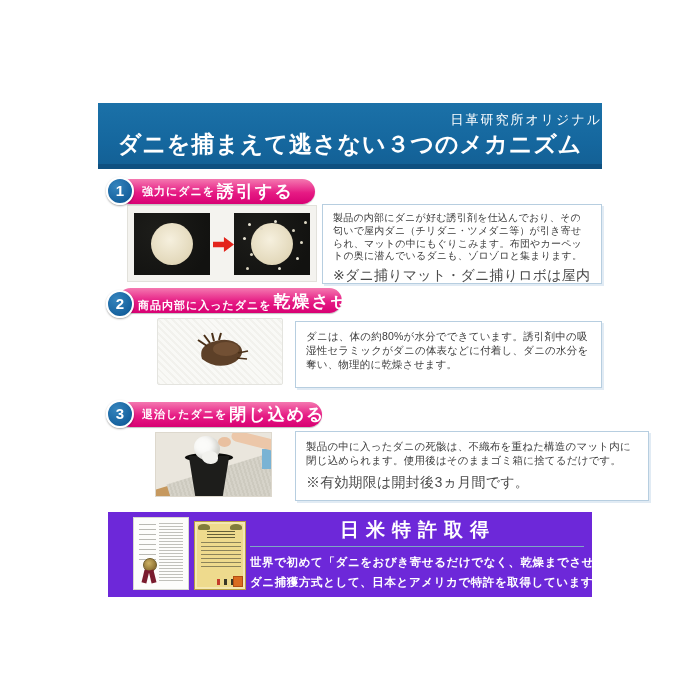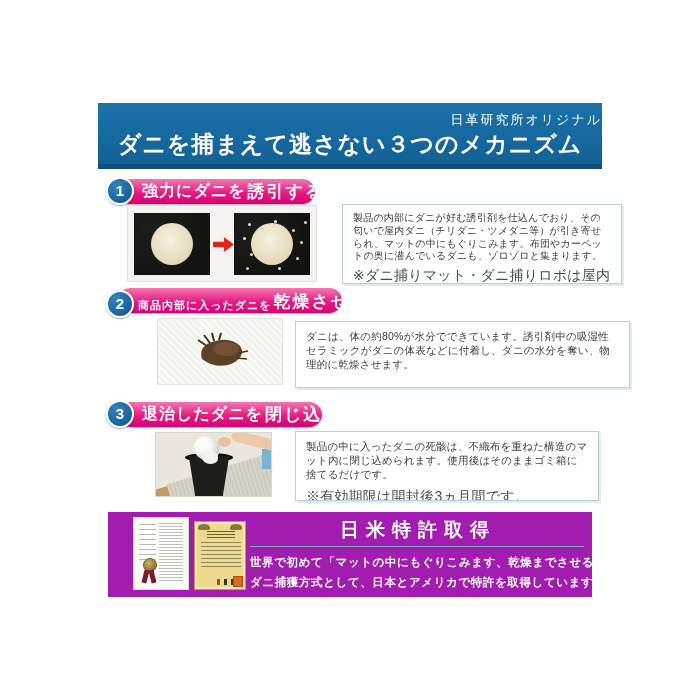--- a/index.html
+++ b/index.html
@@ -18,21 +18,21 @@
   
   .numcircle{position:absolute;width:28px;height:28px;border-radius:50%;
     background:radial-gradient(circle at 35% 30%,#3584bd,#135f9c 75%);
     border:2px solid #fff;box-sizing:border-box;z-index:3;
     color:#fff;font-size:15px;font-weight:bold;text-align:center;line-height:24px;
     box-shadow:0 1px 2px rgba(0,0,0,.35);}
   .pill{position:absolute;height:25px;border-radius:13px;z-index:2;
     background:linear-gradient(180deg,#f478b0 0%,#e61b84 55%,#d80073 100%);
     display:flex;align-items:center;box-sizing:border-box;padding-left:24px;
     box-shadow:0 1px 1px rgba(0,0,0,.25);}
-  .pill .sm{color:#fff;font-size:16px;font-weight:bold;letter-spacing:1px;white-space:nowrap;}
+  .pill .sm{color:#fff;font-size:11px;font-weight:bold;letter-spacing:1px;white-space:nowrap;}
   .pill .lg{color:#fff;font-size:17px;font-weight:bold;letter-spacing:2px;white-space:nowrap;margin-left:2px;}
 
   
   .txtbox{position:absolute;background:#fff;border:1px solid #b7cee0;box-sizing:border-box;
     padding:7px 10px;color:#3c3c3c;overflow:hidden;box-shadow:2px 2px 0 #e1ebf4;}
   .txtbox .body{font-size:10px;line-height:12.8px;letter-spacing:.2px;}
   .txtbox .body2{font-size:10.5px;line-height:14px;letter-spacing:.2px;}
   .txtbox .note{font-size:14px;color:#4a4a4a;margin-top:4px;letter-spacing:.2px;}
 
   
@@ -73,21 +73,21 @@
     background:#0c0c0a;}
   .img3 .bag{position:absolute;left:38px;top:3px;width:26px;height:24px;background:#fbfbf9;
     border-radius:46% 54% 48% 52%;box-shadow:inset -4px -3px 6px rgba(160,160,150,.5);}
   .img3 .bag2{position:absolute;left:46px;top:18px;width:16px;height:13px;background:#f2f2ee;
     border-radius:50% 50% 45% 55%;}
   .img3 .arm{position:absolute;right:-6px;top:2px;width:46px;height:11px;background:#ecc7a9;
     border-radius:6px;transform:rotate(14deg);}
   .img3 .hand{position:absolute;left:62px;top:4px;width:13px;height:10px;background:#e9c0a0;border-radius:50%;}
 
   
-  .panel{position:absolute;left:108px;top:512px;width:484px;height:85px;background:#a21caf;}
+  .panel{position:absolute;left:108px;top:512px;width:484px;height:85px;background:#6d28d9;}
   .cert-us{position:absolute;left:25px;top:5px;width:56px;height:73px;background:#fdfdfb;
     border:1px solid #d8d8d0;box-sizing:border-box;}
   .cert-us .colL{position:absolute;left:5px;top:6px;width:17px;height:40px;
     background:repeating-linear-gradient(180deg,#a9a9a2 0 1px,transparent 1px 5px);opacity:.8;}
   .cert-us .colR{position:absolute;right:5px;top:5px;width:24px;height:58px;
     background:repeating-linear-gradient(180deg,#b2b2ab 0 1px,transparent 1px 3px);opacity:.8;}
   .cert-us .medal{position:absolute;left:9px;top:40px;width:12px;height:12px;border-radius:50%;
     background:radial-gradient(circle at 40% 35%, #cdb264, #8a6d2f 75%);border:1px solid #6d5a28;}
   .cert-us .tail1{position:absolute;left:9px;top:52px;width:5px;height:13px;background:#7a1c2e;transform:rotate(14deg);}
   .cert-us .tail2{position:absolute;left:16px;top:52px;width:5px;height:13px;background:#7a1c2e;transform:rotate(-14deg);}
@@ -132,41 +132,41 @@
     <div class="blacksq left">
       <div class="bait"></div>
     </div>
     <div class="arrow-right"></div>
     <div class="blacksq right">
       <div class="bait"></div>
       <div class="mite-dots"></div>
     </div>
   </div>
 
-  <div class="txtbox" style="left:322px;top:204px;width:280px;height:80px;margin-left:20px;">
+  <div class="txtbox" style="left:322px;top:204px;width:280px;height:80px;">
     <div class="body">製品の内部にダニが好む誘引剤を仕込んでおり、その匂いで屋内ダニ（チリダニ・ツメダニ等）が引き寄せられ、マットの中にもぐりこみます。布団やカーペットの奥に潜んでいるダニも、ゾロゾロと集まります。</div>
     <div class="note">※ダニ捕りマット・ダニ捕りロボは屋内ダニ専用の製品です。</div>
   </div>
 
   <div class="numcircle" style="left:106px;top:290px;">2</div>
   <div class="pill" style="left:118px;top:288px;width:224px;padding-left:20px;align-items:flex-end;">
     <span class="sm" style="font-size:11px;">商品内部に入ったダニを</span>
     <span class="lg">乾燥させる</span>
   </div>
 
   <div class="img2">
     <svg width="64" height="42" viewBox="0 0 64 42">
       <path d="M14 28 Q10 16 24 11 Q42 5 52 15 Q58 23 47 31 Q30 40 14 28 Z" fill="#5d4028"></path>
       <ellipse cx="38" cy="18" rx="13" ry="7" fill="#7a5538" opacity="0.75"></ellipse>
       <path d="M22 12 L16 4 M26 10 L24 2 M31 9 L33 2 M19 15 L10 9" stroke="#4a3018" stroke-width="2" fill="none"></path>
       <path d="M50 22 L60 20 M49 27 L59 28" stroke="#4a3018" stroke-width="1.6" fill="none"></path>
     </svg>
   </div>
 
-  <div class="txtbox" style="left:295px;top:321px;width:335px;height:67px;">
+  <div class="txtbox" style="left:295px;top:321px;width:307px;height:67px;">
     <div class="body2">ダニは、体の約80%が水分でできています。誘引剤中の吸湿性セラミックがダニの体表などに付着し、ダニの水分を奪い、物理的に乾燥させます。</div>
   </div>
 
   <div class="numcircle" style="left:106px;top:400px;">3</div>
   <div class="pill" style="left:118px;top:402px;width:204px;">
     <span class="sm">退治したダニを</span>
     <span class="lg">閉じ込める</span>
   </div>
 
   <div class="img3">
@@ -174,21 +174,21 @@
     <div class="carpet"></div>
     <div class="blueobj"></div>
     <div class="binrim"></div>
     <div class="bin"></div>
     <div class="bag"></div>
     <div class="bag2"></div>
     <div class="arm"></div>
     <div class="hand"></div>
   </div>
 
-  <div class="txtbox" style="left:295px;top:431px;width:304px;height:70px;">
+  <div class="txtbox" style="left:295px;top:431px;width:354px;height:70px;">
     <div class="body2">製品の中に入ったダニの死骸は、不織布を重ねた構造のマット内に閉じ込められます。使用後はそのままゴミ箱に捨てるだけです。</div>
     <div class="note" style="margin-top:7px;font-family:Liberation Mono, monospace;">※有効期限は開封後3ヵ月間です。</div>
   </div>
 
   <div class="panel">
     <div class="cert-us">
       <div class="colL"></div>
       <div class="colR"></div>
       <div class="medal"></div>
       <div class="tail1"></div>
@@ -197,17 +197,17 @@
     <div class="cert-jp">
       <div class="deco1"></div>
       <div class="deco2"></div>
       <div class="head"></div>
       <div class="lines"></div>
       <div class="stamps"></div>
       <div class="seal"></div>
     </div>
     <div class="ptitle">日米特許取得</div>
     <div class="divider"></div>
-    <div class="pline l1">世界で初めて「マットの中にもぐりこみます、乾燥までさせる」</div>
+    <div class="pline l1">世界で初めて「ダニをおびき寄せるだけでなく、乾燥までさせる」</div>
     <div class="pline l2">ダニ捕獲方式として、日本とアメリカで特許を取得しています。</div>
   </div>
 
 </div>
 
 </body></html>

